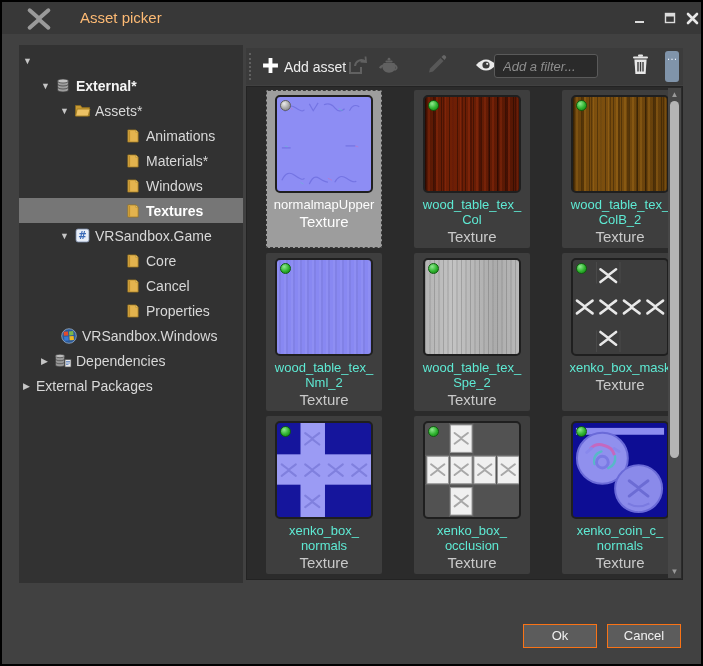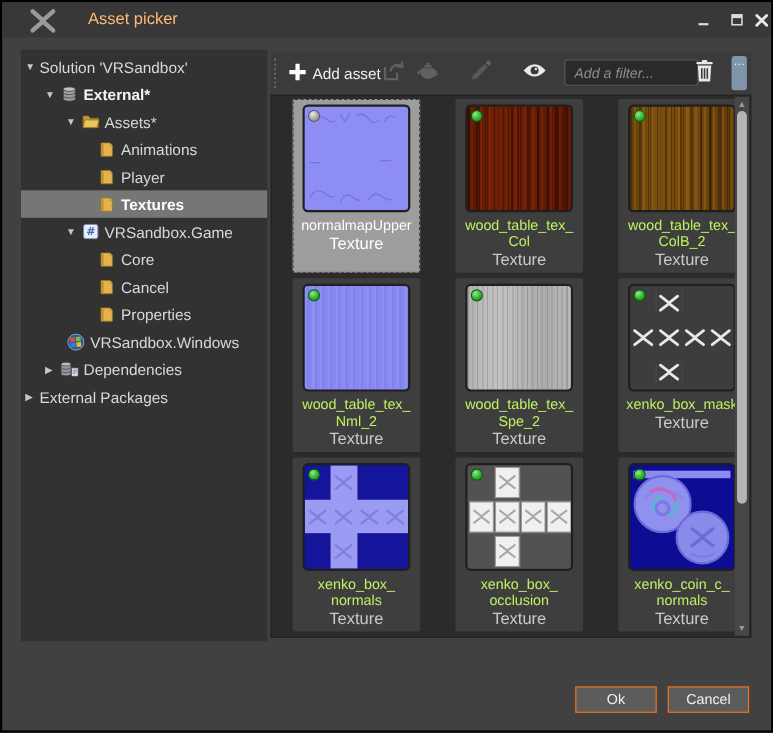--- a/index.html
+++ b/index.html
@@ -20,54 +20,54 @@
   
   .tree-panel{position:absolute;left:17px;top:43px;width:224px;height:538px;
               background:#323232;padding-top:3px;box-sizing:border-box;overflow:hidden;}
   .tree-row{height:25px;display:flex;align-items:center;font-size:14px;color:#d8d8d8;
             white-space:nowrap;cursor:default;}
   .tree-row.selected{background:#767676;color:#ffffff;font-weight:bold;}
   .tree-row.bold{font-weight:bold;color:#f5f5f5;}
   .arrow{width:13px;flex:none;font-size:9px;color:#c6c6c6;display:inline-block;}
   .ticon{width:18px;height:16px;flex:none;margin-right:4px;display:flex;
          align-items:center;justify-content:center;}
-  .lv0{padding-left:4px;} .lv1{padding-left:22px;} .lv2{padding-left:41px;} .lv3{padding-left:56px;}
+  .lv0{padding-left:4px;} .lv1{padding-left:22px;} .lv2{padding-left:41px;} .lv3{padding-left:92px;}
 
   
   .toolbar{position:absolute;left:244px;top:46px;width:437px;height:37px;background:#3b3b3b;}
   .grip{position:absolute;left:3px;top:5px;height:27px;width:0;
         border-left:2px dotted #606060;}
   .tb-btn{position:absolute;top:4px;height:29px;display:flex;align-items:center;
           justify-content:center;cursor:pointer;}
   .add-asset{left:12px;gap:5px;color:#ededed;font-size:14px;padding:0 4px;}
   .ib{width:28px;}
   .pos-import{left:98px;} .pos-teapot{left:129px;} .pos-pencil{left:176px;}
   .pos-eye{left:226px;} .pos-trash{left:380px;}
-  .filter-input{position:absolute;left:267px;top:6px;width:122px;height:24px;
+  .filter-input{position:absolute;left:248px;top:6px;width:104px;height:24px;
         background:#2a2a2a;border:1px solid #5a5a5a;border-radius:3px;color:#ddd;
         font-size:13px;padding:0 8px;box-sizing:border-box;outline:none;
         font-family:"Liberation Sans",sans-serif;}
   .filter-input::placeholder{color:#8d8d8d;font-style:italic;}
   .more-btn{position:absolute;left:419px;top:3px;width:14px;height:31px;background:#8094aa;
         border-radius:3px;color:#eef4fb;font-size:11px;line-height:10px;text-align:center;
         cursor:pointer;}
 
   
   .grid-panel{position:absolute;left:244px;top:84px;width:437px;height:494px;
         background:#2b2b2b;border:1px solid #232323;box-sizing:border-box;}
   .grid-inner{position:absolute;inset:0;overflow:hidden;padding:3px 0 0 19px;display:grid;
         grid-template-columns:repeat(3,116px);grid-auto-rows:158px;
         column-gap:32px;row-gap:5px;align-content:start;}
   .tile{width:116px;height:158px;background:#3e3e3e;border-radius:2px;display:flex;
         flex-direction:column;align-items:center;box-sizing:border-box;cursor:pointer;}
   .tile.selected{background:#9d9d9d;outline:1px dashed #3a3a3a;outline-offset:-1px;}
   .thumb{position:relative;width:94px;height:94px;margin-top:5px;border:2px solid #1f1f1f;
         border-radius:5px;overflow:hidden;flex:none;}
   .thumb svg{position:absolute;inset:0;}
-  .tile-name{margin-top:4px;font-size:13px;line-height:15px;color:#bef264;text-align:center;
+  .tile-name{margin-top:4px;font-size:13px;line-height:15px;color:#5eead4;text-align:center;
         white-space:pre-line;}
   .tile-type{font-size:15px;font-weight:normal;color:#c9c9c9;margin-top:1px;}
   .tile.selected .tile-name,.tile.selected .tile-type{color:#fdfdfd;}
   .dot{position:absolute;left:3px;top:3px;width:11px;height:11px;border-radius:50%;box-sizing:border-box;}
   .dot.green{background:radial-gradient(circle at 35% 30%,#8fe88f,#2fb42f 55%,#157a15);
         border:1px solid #0e5e0e;}
   .dot.gray{background:radial-gradient(circle at 35% 30%,#ececec,#a8a8a8 55%,#7e7e7e);
         border:1px solid #5f5f5f;}
 
   
@@ -132,21 +132,20 @@
       <svg width="13" height="13" viewBox="0 0 13 13" stroke="#e8e8e8" stroke-width="2.6" stroke-linecap="round">
         <path d="M2 2 L11 11 M11 2 L2 11"></path>
       </svg>
     </span>
   </div>
 
   <div class="tree-panel" id="tree">
       <div class="tree-row lv0">
     <span class="arrow">▼</span>
 
-    <span class="tlabel">Solution 'VRSandbox'</span>
   </div>
       <div class="tree-row lv1 bold">
     <span class="arrow">▼</span>
     <span class="ticon">
           <svg width="14" height="16" viewBox="0 0 14 16">
             <g stroke="#3a3a3a" stroke-width="0.7">
               <path d="M1.5 3v9c0 1.1 2.5 2 5.5 2s5.5-.9 5.5-2V3" fill="#9d9d9d"></path>
               <ellipse cx="7" cy="3" rx="5.5" ry="2" fill="#c2c2c2"></ellipse>
               <path d="M1.5 6c0 1.1 2.5 2 5.5 2s5.5-.9 5.5-2M1.5 9c0 1.1 2.5 2 5.5 2s5.5-.9 5.5-2" fill="none"></path>
             </g>
@@ -177,21 +176,32 @@
   </div>
       <div class="tree-row lv3">
     <span class="arrow"></span>
     <span class="ticon">
           <svg width="14" height="16" viewBox="0 0 15 16">
             <path d="M2 1.5h8.5l2.5 2.5v10.5H2z" fill="#e3b34e" stroke="#9a7620" stroke-width="0.8"></path>
             <path d="M10.5 1.5l2.5 2.5h-2.5z" fill="#f3d48a" stroke="#9a7620" stroke-width="0.5"></path>
             <rect x="3" y="2.6" width="1.4" height="11.4" fill="#c08f2a"></rect>
           </svg>
         </span>
-    <span class="tlabel">Player</span>
+    <span class="tlabel">Materials*</span>
+  </div>
+      <div class="tree-row lv3">
+    <span class="arrow"></span>
+    <span class="ticon">
+          <svg width="14" height="16" viewBox="0 0 15 16">
+            <path d="M2 1.5h8.5l2.5 2.5v10.5H2z" fill="#e3b34e" stroke="#9a7620" stroke-width="0.8"></path>
+            <path d="M10.5 1.5l2.5 2.5h-2.5z" fill="#f3d48a" stroke="#9a7620" stroke-width="0.5"></path>
+            <rect x="3" y="2.6" width="1.4" height="11.4" fill="#c08f2a"></rect>
+          </svg>
+        </span>
+    <span class="tlabel">Windows</span>
   </div>
       <div class="tree-row lv3 selected">
     <span class="arrow"></span>
     <span class="ticon">
           <svg width="14" height="16" viewBox="0 0 15 16">
             <path d="M2 1.5h8.5l2.5 2.5v10.5H2z" fill="#e3b34e" stroke="#9a7620" stroke-width="0.8"></path>
             <path d="M10.5 1.5l2.5 2.5h-2.5z" fill="#f3d48a" stroke="#9a7620" stroke-width="0.5"></path>
             <rect x="3" y="2.6" width="1.4" height="11.4" fill="#c08f2a"></rect>
           </svg>
         </span>

